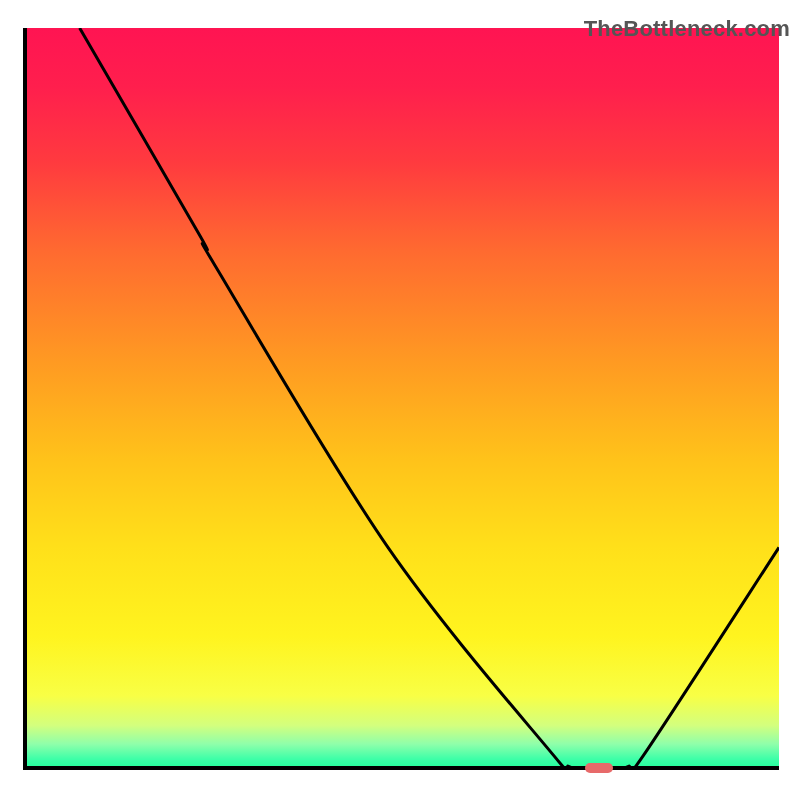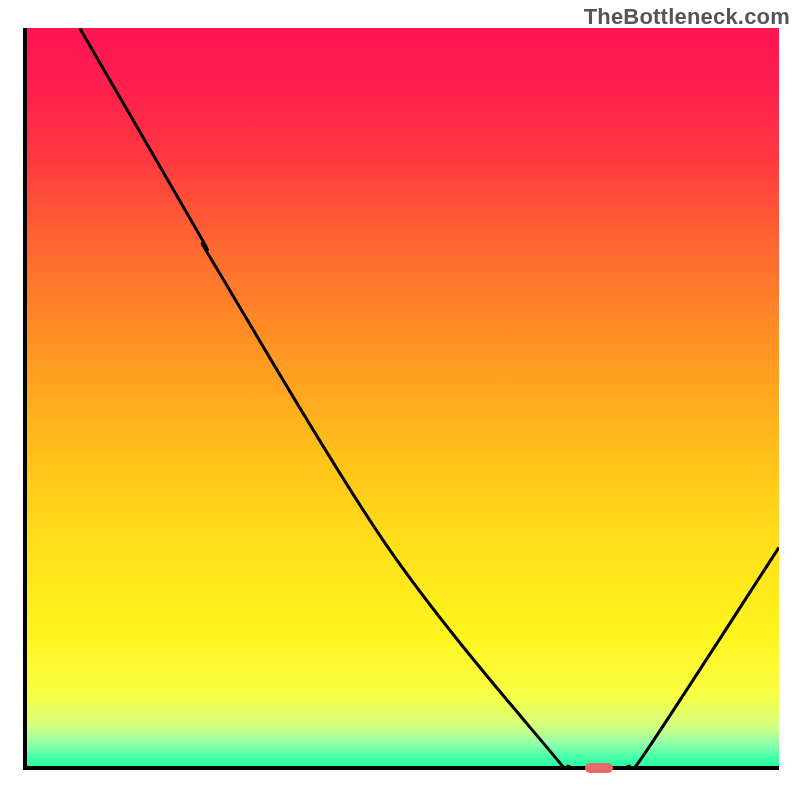--- a/index.html
+++ b/index.html
@@ -11,21 +11,21 @@
     font-family: Arial, sans-serif;
     overflow: hidden;
   }
   .frame {
     position: relative;
     width: 800px;
     height: 800px;
   }
   .watermark {
     position: absolute;
-    top: 4px;
+    top: 16px;
     right: 10px;
     color: #555555;
     font-size: 22px;
     font-weight: 600;
     letter-spacing: 0.2px;
     z-index: 10;
   }
   .border-left, .border-bottom {
     position: absolute;
     background: #000000;

